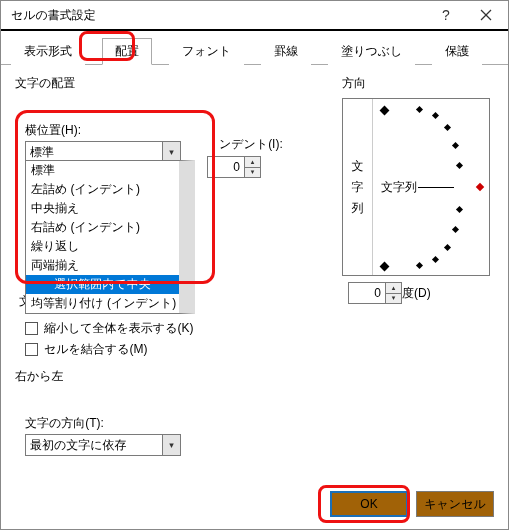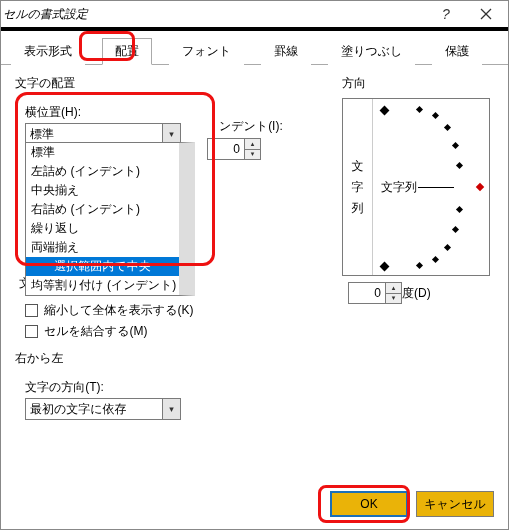--- a/index.html
+++ b/index.html
@@ -16,24 +16,23 @@
     border: 1px solid #888;
     background: #fff;
     position: relative;
     display: flex;
     flex-direction: column;
   }
   .titlebar {
     height: 30px;
     display: flex;
     align-items: center;
-    padding: 0 2px 0 2px;
-    border-bottom: 4px solid #000000;
-    background: #fff;
-    font-style: italic;
+    padding: 0 2px 0 10px;
+    border-bottom: 2px solid #000000;
+    background: #fff;
   }
   .titlebar .title { flex: 1; }
   .titlebar .winbtn {
     width: 40px;
     height: 28px;
     display: flex;
     align-items: center;
     justify-content: center;
     color: #333;
     font-size: 14px;
@@ -73,21 +72,21 @@
     position: relative;
     padding: 10px 14px;
   }
   fieldset.plain {
     border: none;
     padding: 0;
     margin: 0 0 10px 0;
   }
   fieldset.plain legend {
     padding: 0;
-    margin-bottom: 6px;
+    margin-bottom: 24px;
   }
   .align-group {
     position: relative;
   }
   .align-highlight {
     border: 3px solid #e11;
     border-radius: 12px;
     position: absolute;
     top: -6px;
     left: 0;
@@ -195,21 +194,21 @@
     position: absolute;
     bottom: 12px;
     right: 14px;
     display: flex;
     gap: 8px;
   }
   .btn {
     min-width: 78px;
     height: 26px;
     border: 1px solid #7a7a7a;
-    background: #eab308;
+    background: #a16207;
     display: flex;
     align-items: center;
     justify-content: center;
   }
   .btn.default { border: 2px solid #1a6fb8; }
   .ok-highlight {
     border: 3px solid #e11;
     border-radius: 8px;
     position: absolute;
     bottom: 6px;

